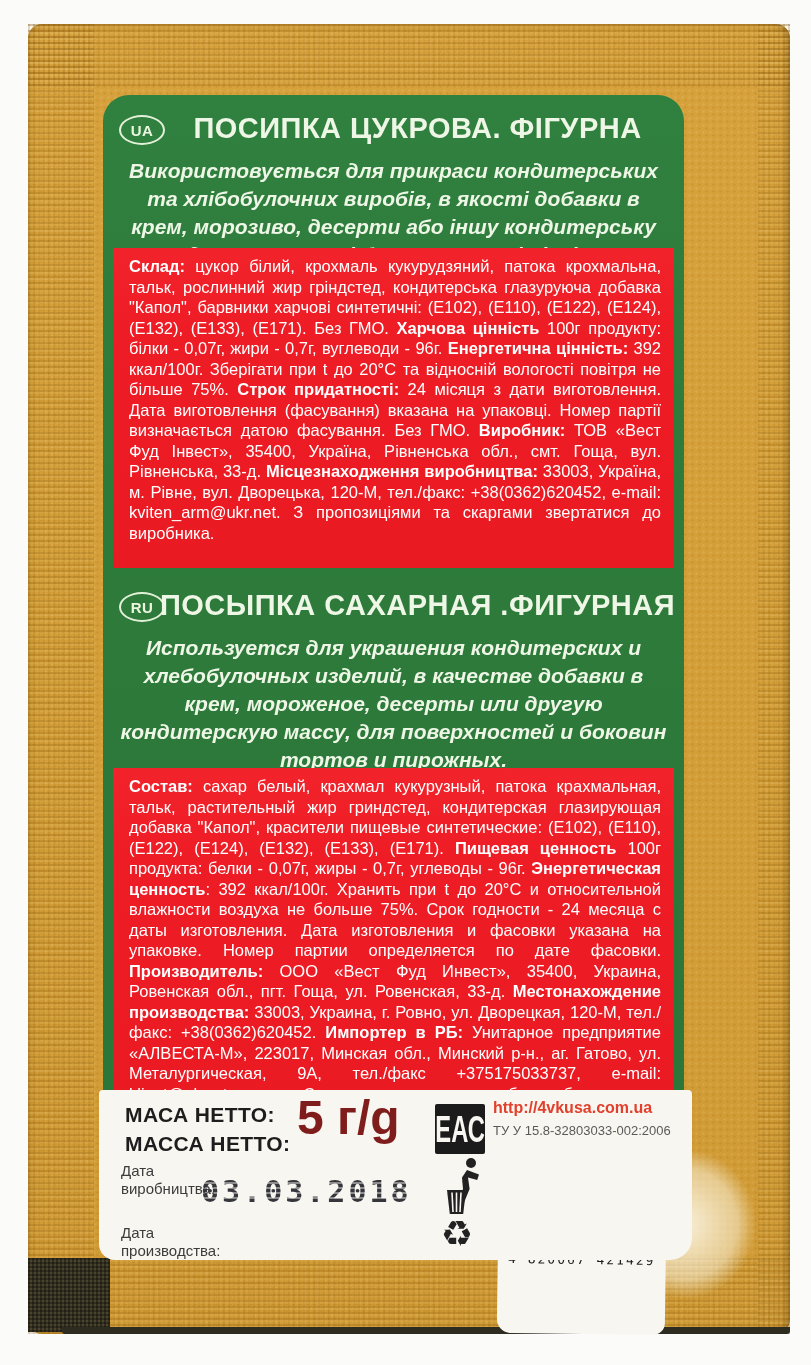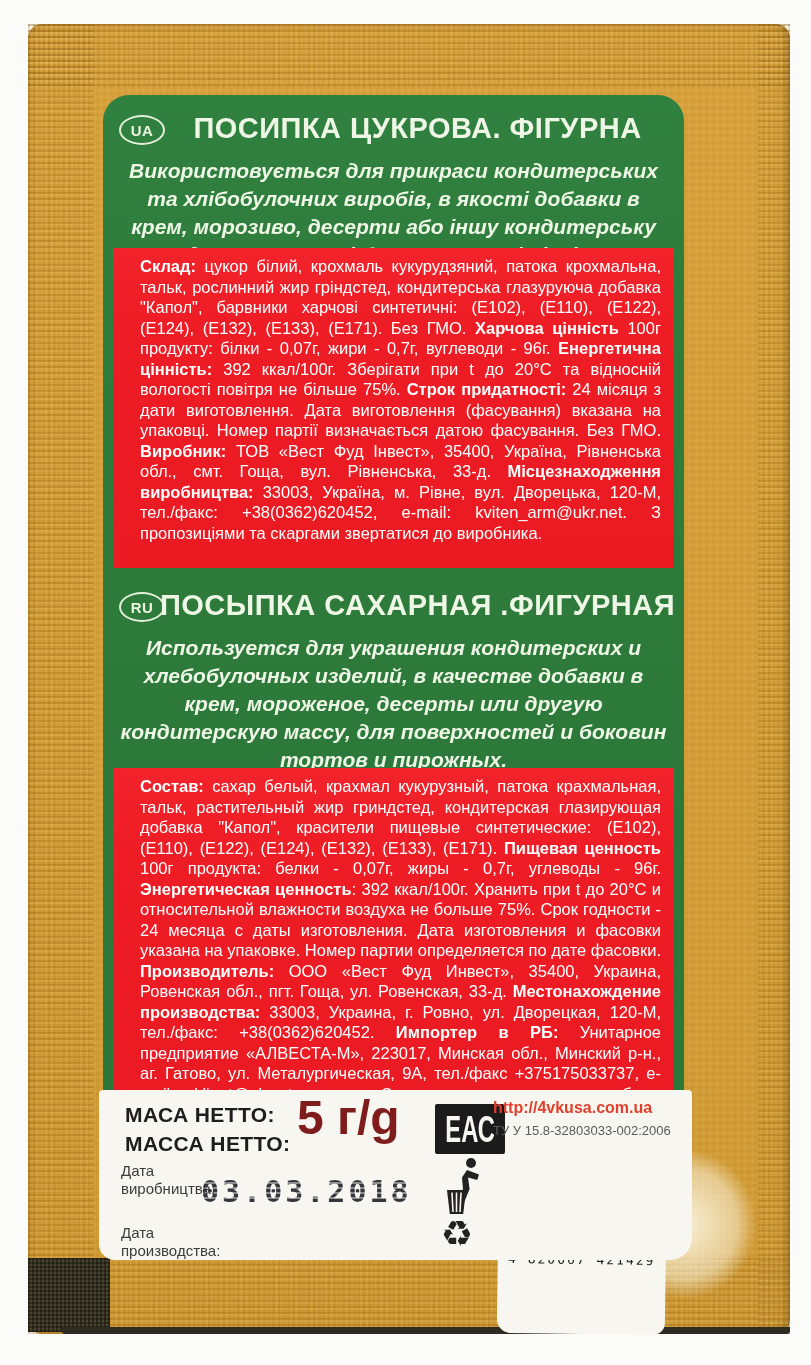--- a/index.html
+++ b/index.html
@@ -55,21 +55,21 @@
     position:absolute;left:52px;right:4px;margin:0;text-align:center;
     color:#eef6e6;font-size:29px;font-weight:bold;letter-spacing:.5px;white-space:nowrap;
   }
   .desc{
     position:absolute;left:16px;right:16px;margin:0;text-align:center;
     color:#eef6e6;font-size:21px;line-height:28px;font-weight:bold;font-style:italic;
   }
   .red-block{
     position:absolute;left:10px;width:561px;box-sizing:border-box;
     background:linear-gradient(180deg,#f2232b,var(--c-red,#ee1c25) 25%,#ea1a22);
-    padding:8px 13px 6px 27px;
+    padding:8px 13px 6px 16px;
     color:#ffffff;font-size:16.5px;line-height:20.5px;
     text-align:justify;text-align-last:left;
   }
   .red-block b{font-weight:bold;}
   .ua-badge{top:20px;}
   .ua-title{top:17px;}
   .ua-desc{top:62px;}
   .ua-red{top:153px;height:320px;}
   .ru-badge{top:497px;}
   .ru-title{top:494px;}
@@ -80,21 +80,21 @@
   .white-label{
     position:absolute;left:71px;top:1066px;width:593px;height:170px;
     background:var(--c-label,#f8f6f0);
     border-radius:4px 4px 22px 16px;
   }
   .mass-label{position:absolute;left:26px;color:#1d1d1d;font-weight:bold;font-size:21px;letter-spacing:.4px;}
   .mass-ua{top:13px;}
   .mass-ru{top:42px;}
   .mass-value{position:absolute;left:198px;top:0px;color:#7f1d1d;font-weight:bold;font-size:48px;}
   .eac-box{
-    position:absolute;left:336px;top:14px;width:70px;height:50px;background:#1b1b1b;
+    position:absolute;left:336px;top:14px;width:50px;height:50px;background:#1b1b1b;
     display:flex;align-items:center;justify-content:center;border-radius:2px;
   }
   .eac-box span{color:#f8f6f0;font-weight:bold;font-size:25px;letter-spacing:0;transform:scaleY(1.5) scaleX(.95);}
   .website{position:absolute;left:394px;top:9px;color:var(--c-weblink,#e2402c);font-weight:bold;font-size:16px;}
   .standard{position:absolute;left:394px;top:33px;color:#5a5a5a;font-size:13px;}
   .date-label{position:absolute;left:22px;color:#3c3c3c;font-size:15px;line-height:18px;}
   .date-ua{top:72px;}
   .date-ru{top:134px;}
   .date-stamp{
     position:absolute;left:102px;top:84px;color:#35363c;

